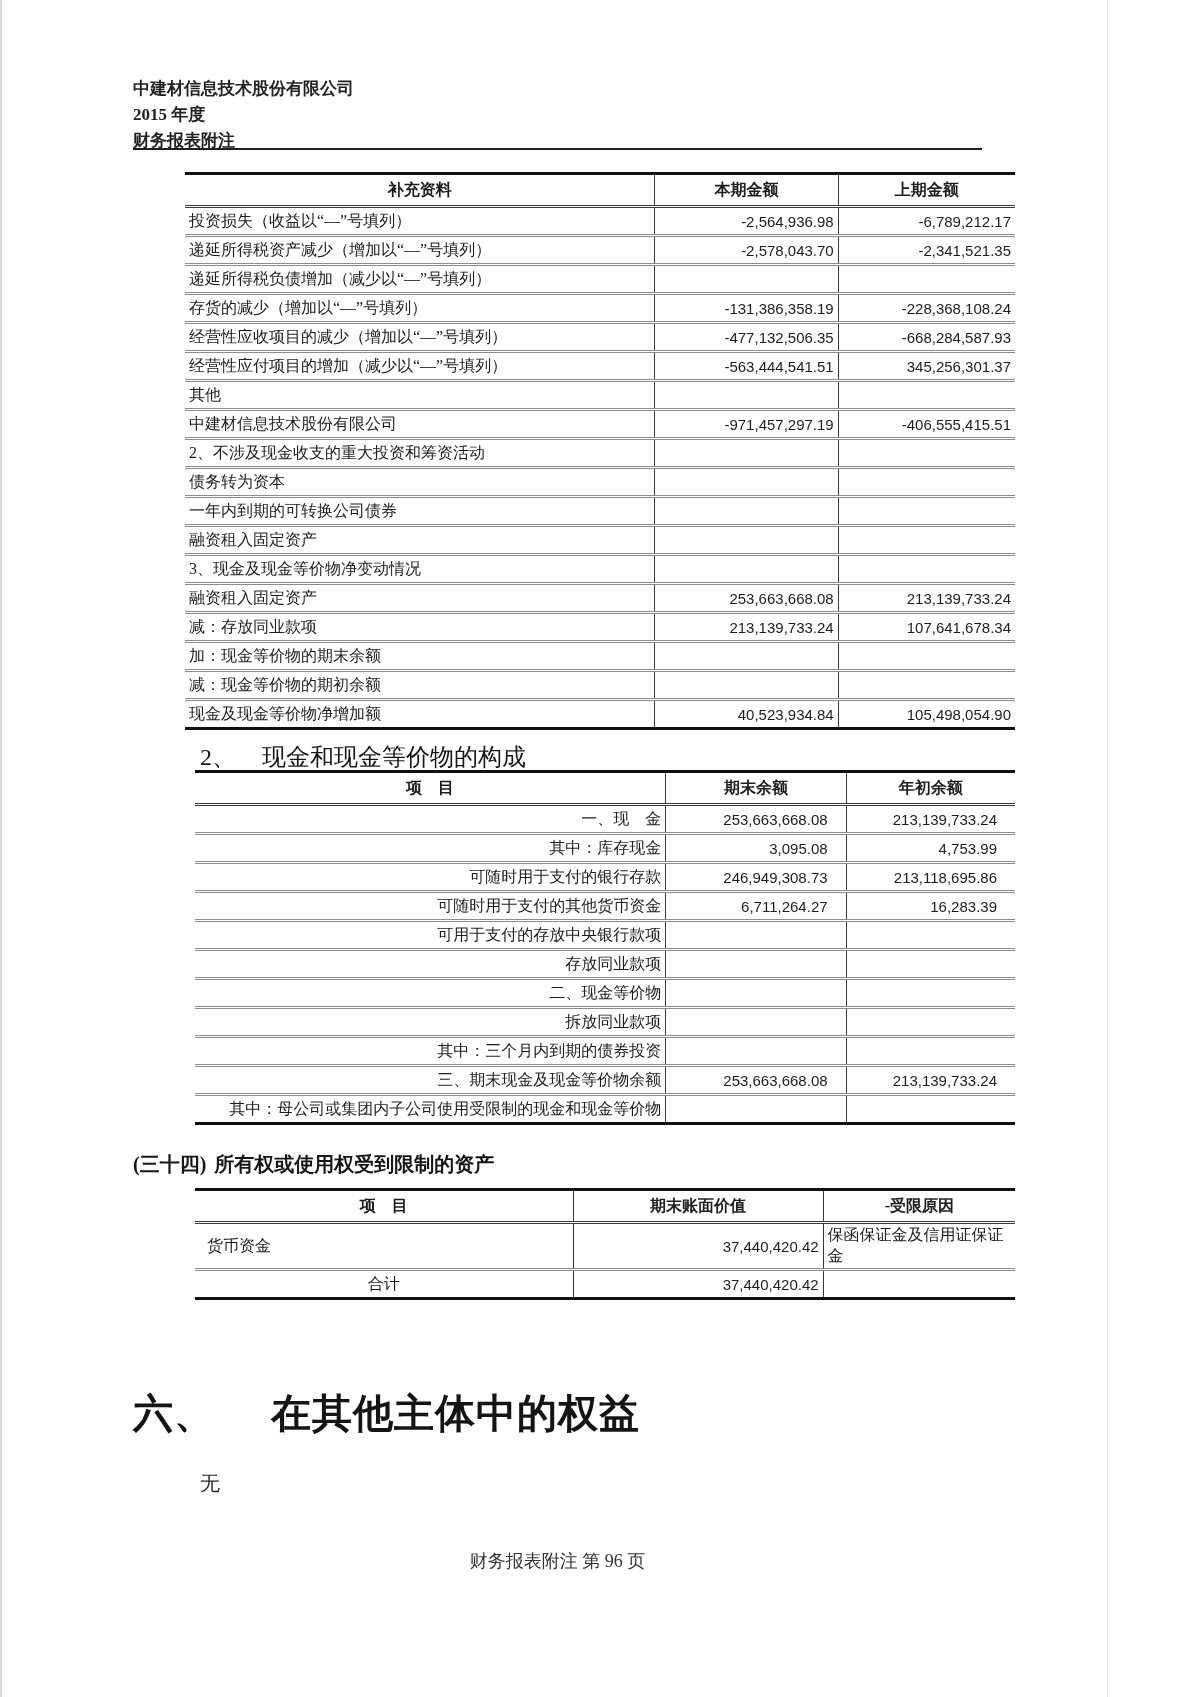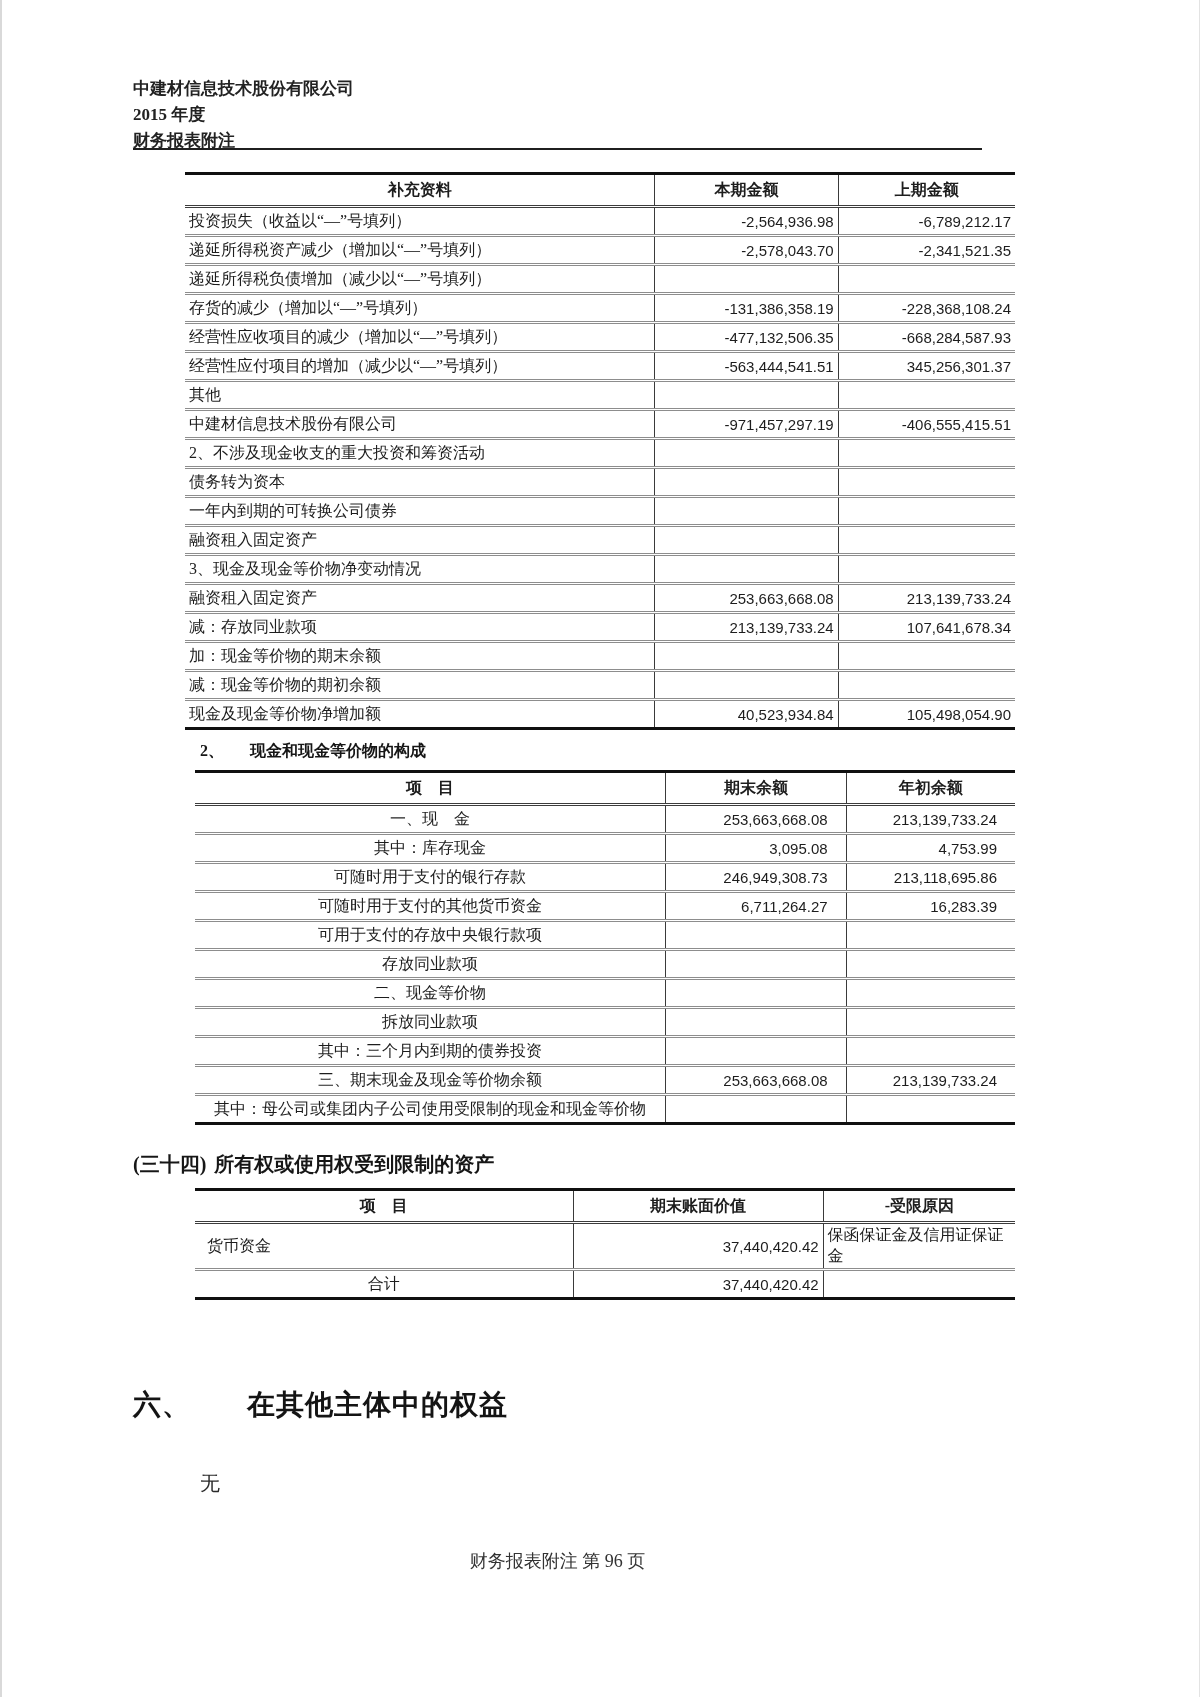--- a/index.html
+++ b/index.html
@@ -4,21 +4,21 @@
 <style>
   html,body{margin:0;padding:0;}
   body{
     background:#ffffff;
     font-family:"Liberation Serif","DejaVu Serif",serif;
     color:#1c1c1c;
     -webkit-font-smoothing:antialiased;
   }
   .page{
     position:relative;
-    width:1200px;
+    width:1108px;
     height:1697px;
     background:#ffffff;
     overflow:hidden;
   }
   .edge-l{position:absolute;left:0;top:0;width:2px;height:100%;background:#d9d9d9;}
   .edge-r{position:absolute;right:0;top:0;width:1px;height:100%;background:#e3e3e3;}
 
   .doc-header{position:absolute;left:133px;top:76px;font-size:17px;line-height:26px;font-weight:600;color:#222;}
   .rule{position:absolute;left:133px;top:148px;width:849px;height:2px;background:#1f1f1f;}
 
@@ -47,42 +47,42 @@
     height:24px;
     border-bottom:3px double #8d8d8d;
     padding:1px 4px;
     vertical-align:middle;
     color:#1d1d1d;
   }
   table.t tr:last-child td{border-bottom:none;}
   table.t th + th, table.t td + td{border-left:1px solid #3a3a3a;}
 
   td.lbl{text-align:left;padding-left:18px;}
-  td.lbl2{text-align:center;padding-left:20px;}
+  td.lbl2{text-align:right;padding-left:20px;}
   td.ind{padding-left:66px;}
   td.ctr{text-align:center;padding-left:4px;}
   td.num{
     text-align:right;
     padding-right:12px;
     font-family:"Liberation Sans","DejaVu Sans",sans-serif;
     font-size:15px;
     color:#151515;
   }
   .tbl2 td.num{padding-right:18px;}
   .tbl3 td{height:27px;}
   td.reason{
     text-align:left;padding-left:12px;
     font-size:16px;
   }
 
-  .sec2{position:absolute;left:200px;top:741px;font-size:16px;font-weight:700;color:#161616;}
+  .sec2{position:absolute;left:200px;top:741px;font-size:24px;font-weight:400;color:#161616;}
   .sec2 .n{margin-right:26px;}
   .sec34{position:absolute;left:133px;top:1151px;font-size:20px;font-weight:700;color:#161616;}
   .sec34 .n{margin-right:8px;}
-  .sec6{position:absolute;left:133px;top:1386px;font-size:28px;font-weight:700;color:#141414;letter-spacing:1px;}
+  .sec6{position:absolute;left:133px;top:1386px;font-size:40px;font-weight:700;color:#141414;letter-spacing:1px;}
   .sec6 .n{margin-right:56px;}
   .none-text{position:absolute;left:200px;top:1470px;font-size:20px;color:#2a2a2a;}
   .footer{position:absolute;left:133px;top:1549px;width:849px;text-align:center;font-size:18px;color:#333;}
 </style>
 </head>
 <body>
 
 <div class="page">
   <div class="edge-l"></div>
   <div class="edge-r"></div>

